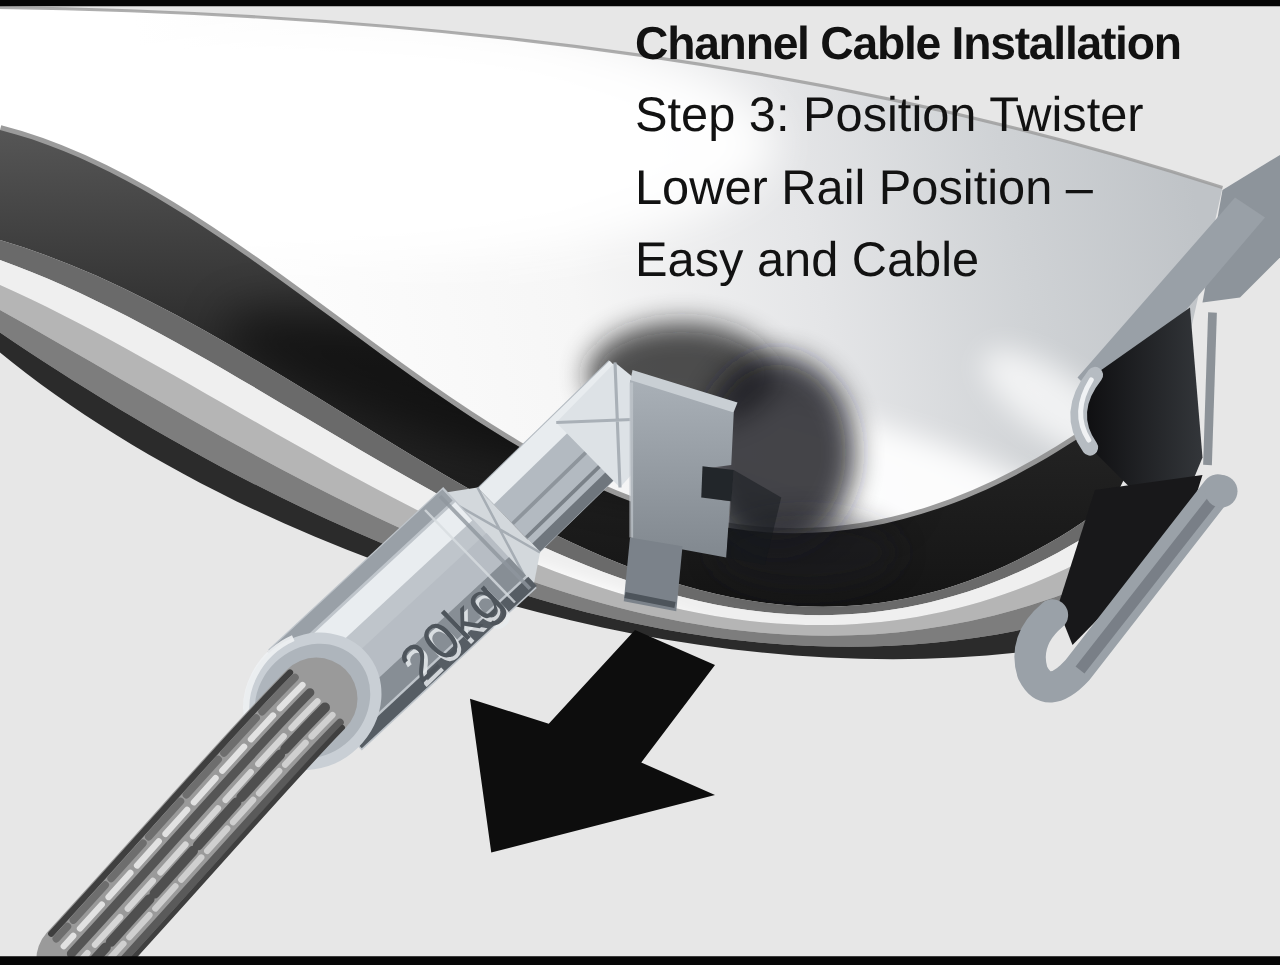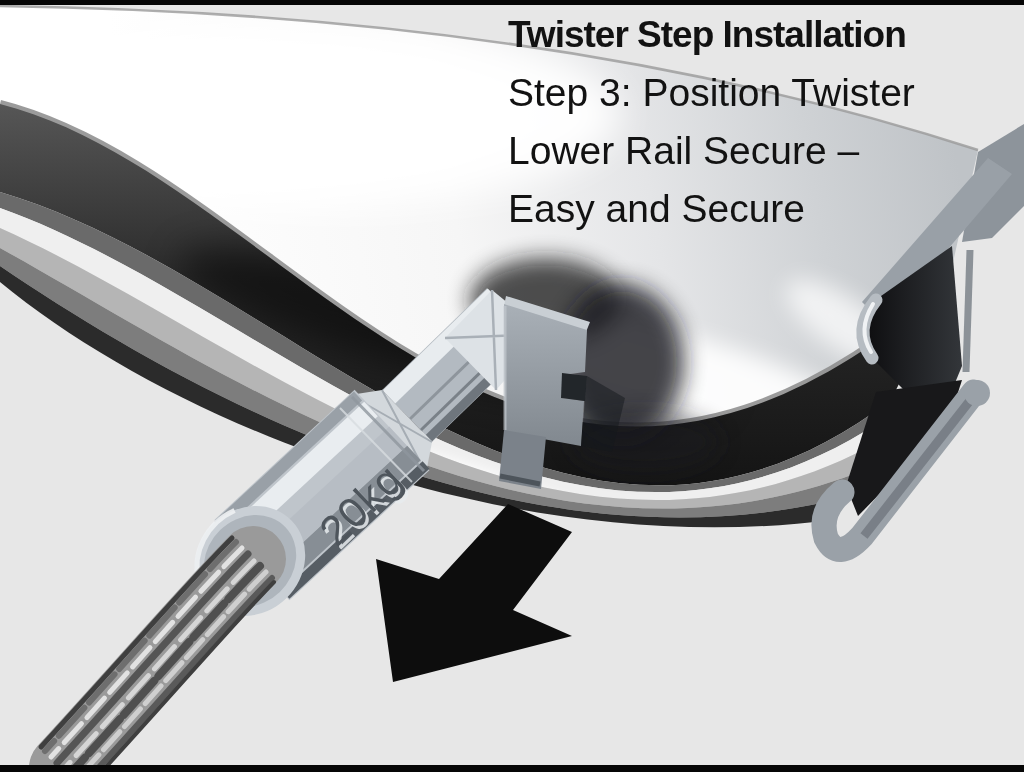--- a/index.html
+++ b/index.html
@@ -174,22 +174,22 @@
     <path d="M260,566 C217,609 157,679 69,775" stroke="#4f4f4f" stroke-width="8" stroke-dasharray="46 6"></path>
     <path d="M266,572 C223,615 163,685 75,781" stroke="#cfcfcf" stroke-width="5" stroke-dasharray="24 7"></path>
     <path d="M272,578 C229,621 169,691 81,787" stroke="#5a5a5a" stroke-width="6"></path>
     <path d="M274,582 C233,624 173,694 85,790" stroke="#3f3f3f" stroke-width="4"></path>
   </g>
 
   <path d="M508,504 L572,532 L513,610 L572,636 L393,682 L376,559 L439,579 Z" fill="#0d0d0d"></path>
 </svg>
 
 <div class="caption">
-  <div class="title">Twister Step Installation</div>
+  <div class="title">Channel Cable Installation</div>
   <div class="line">Step 3: Position Twister</div>
-  <div class="line">Lower Rail Secure –</div>
-  <div class="line">Easy and Secure</div>
+  <div class="line">Lower Rail Position –</div>
+  <div class="line">Easy and Cable</div>
 </div>
 
 <div class="bar top"></div>
 <div class="bar bottom"></div>
 
 </div>
 
 </body></html>

